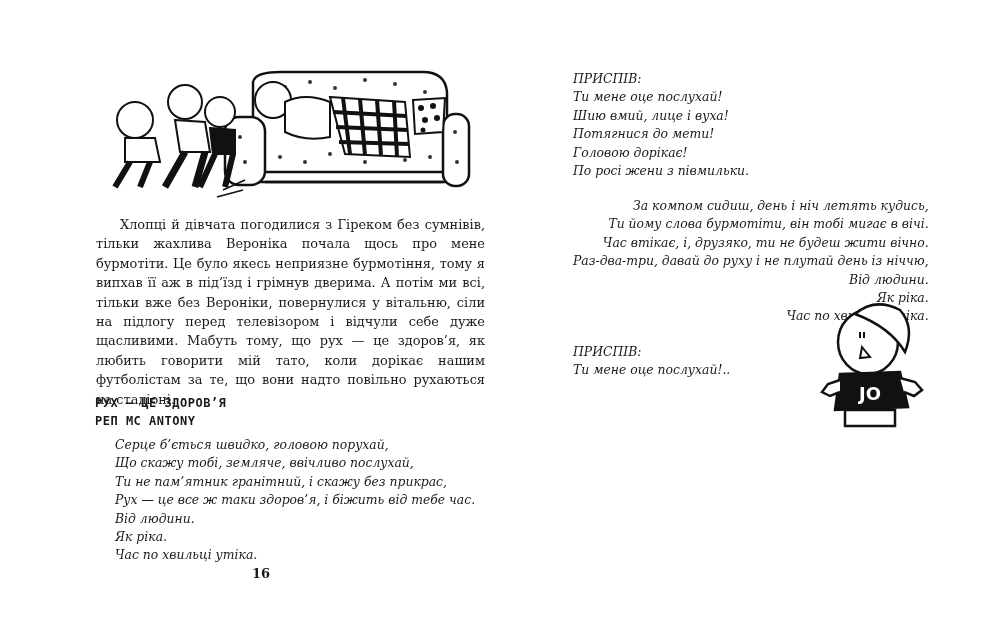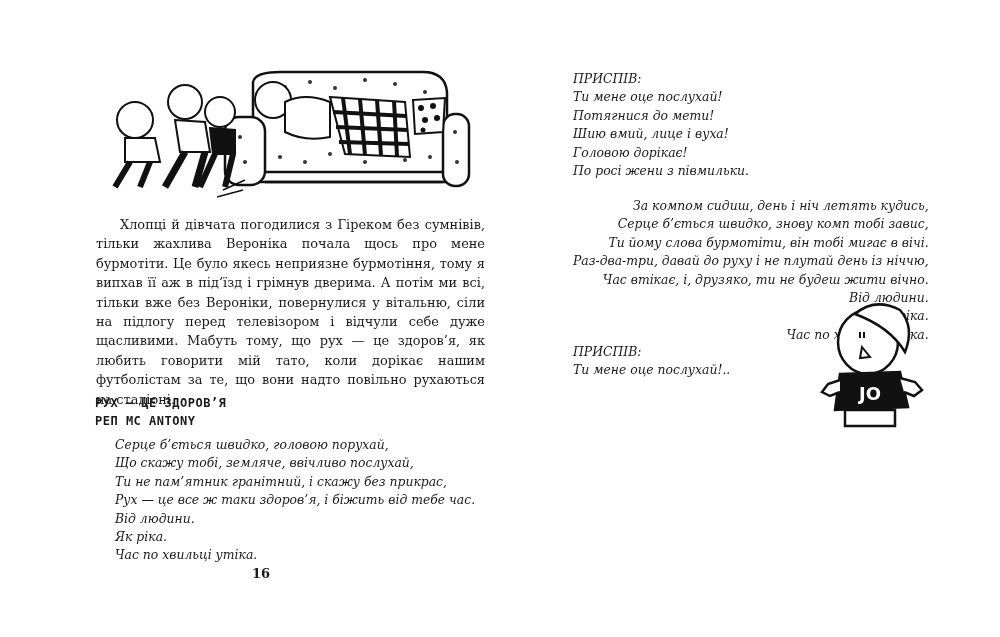--- a/index.html
+++ b/index.html
@@ -114,32 +114,31 @@
     <div>Час по хвильці утіка.</div>
   </div>
 
   <div class="page-number">16</div>
 </div>
 
 <div class="page right-page">
   <div class="verse r-block chorus1">
     <div>ПРИСПІВ:</div>
     <div>Ти мене оце послухай!</div>
+    <div>Шию вмий, лице і вуха!</div>
     <div>Потягнися до мети!</div>
-    <div>Шию вмий, лице і вуха!</div>
     <div>Головою дорікає!</div>
     <div>По росі жени з півмильки.</div>
   </div>
 
   <div class="verse r-block verse2">
     <div>За компом сидиш, день і ніч летять кудись,</div>
-    <div>Серце б’ється швидко, знову комп тобі завис,</div>
     <div>Ти йому слова бурмотіти, він тобі мигає в вічі.</div>
+    <div>Час втікає, і, друзяко, ти не будеш жити вічно.</div>
     <div>Раз-два-три, давай до руху і не плутай день із ніччю,</div>
-    <div>Час втікає, і, друзяко, ти не будеш жити вічно.</div>
     <div>Від людини.</div>
     <div>Як ріка.</div>
     <div>Час по хвильці утіка.</div>
   </div>
 
   <div class="verse r-block chorus2">
     <div>ПРИСПІВ:</div>
     <div>Ти мене оце послухай!..</div>
   </div>
 

